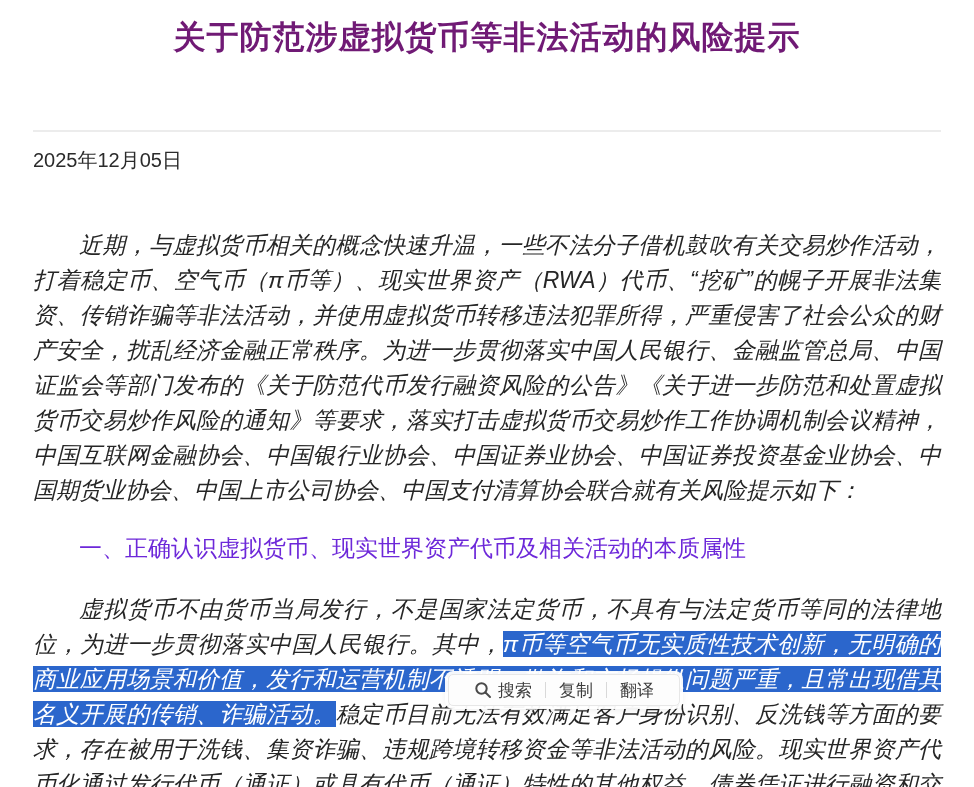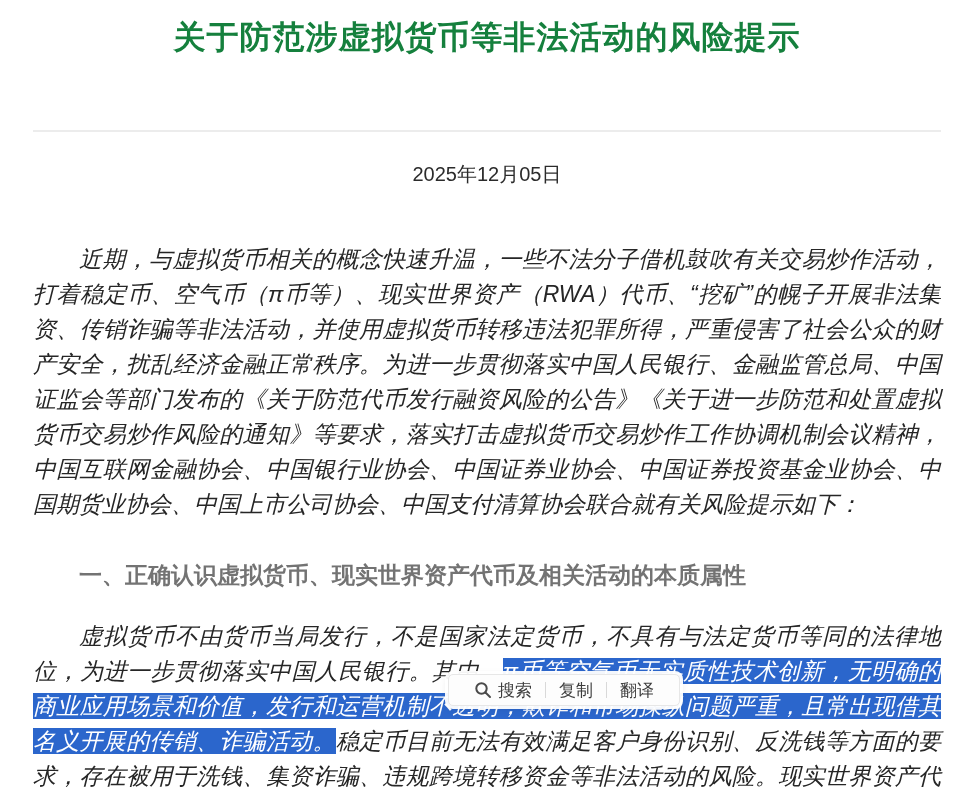--- a/index.html
+++ b/index.html
@@ -14,52 +14,52 @@
     width: 974px; height: 787px;
     background: #ffffff;
     padding: 0 33px;
   }
   .title {
     margin-top: 16px;
     text-align: center;
     font-size: 32px;
     line-height: 42px;
     font-weight: 700;
-    color: #15803d;
+    color: #701a75;
     letter-spacing: 1px;
   }
   .divider {
     margin-top: 72px;
     height: 2px;
     background: #ececec;
   }
   .date {
-    margin-top: 30px;
-    text-align: center;
+    margin-top: 16px;
+    text-align: left;
     font-size: 20px;
     line-height: 24px;
     color: #2b2b2b;
   }
   .article {
     margin-top: 56px;
     color: #262626;
     font-size: 23px;
     line-height: 35px;
     text-align: justify;
   }
   .article p {
     text-indent: 2em;
     font-style: italic;
   }
   .section-heading {
-    margin-top: 36px;
+    margin-top: 23px;
     font-size: 23px;
     line-height: 35px;
-    font-weight: 700;
-    color: #737373;
+    font-weight: 400;
+    color: #6d28d9;
     text-indent: 2em;
   }
   .para-2 { margin-top: 26px; }
   .hl {
     background: #2b66cc;
     color: #ffffff;
   }
   .sel-toolbar {
     position: absolute;
     left: 448px;

